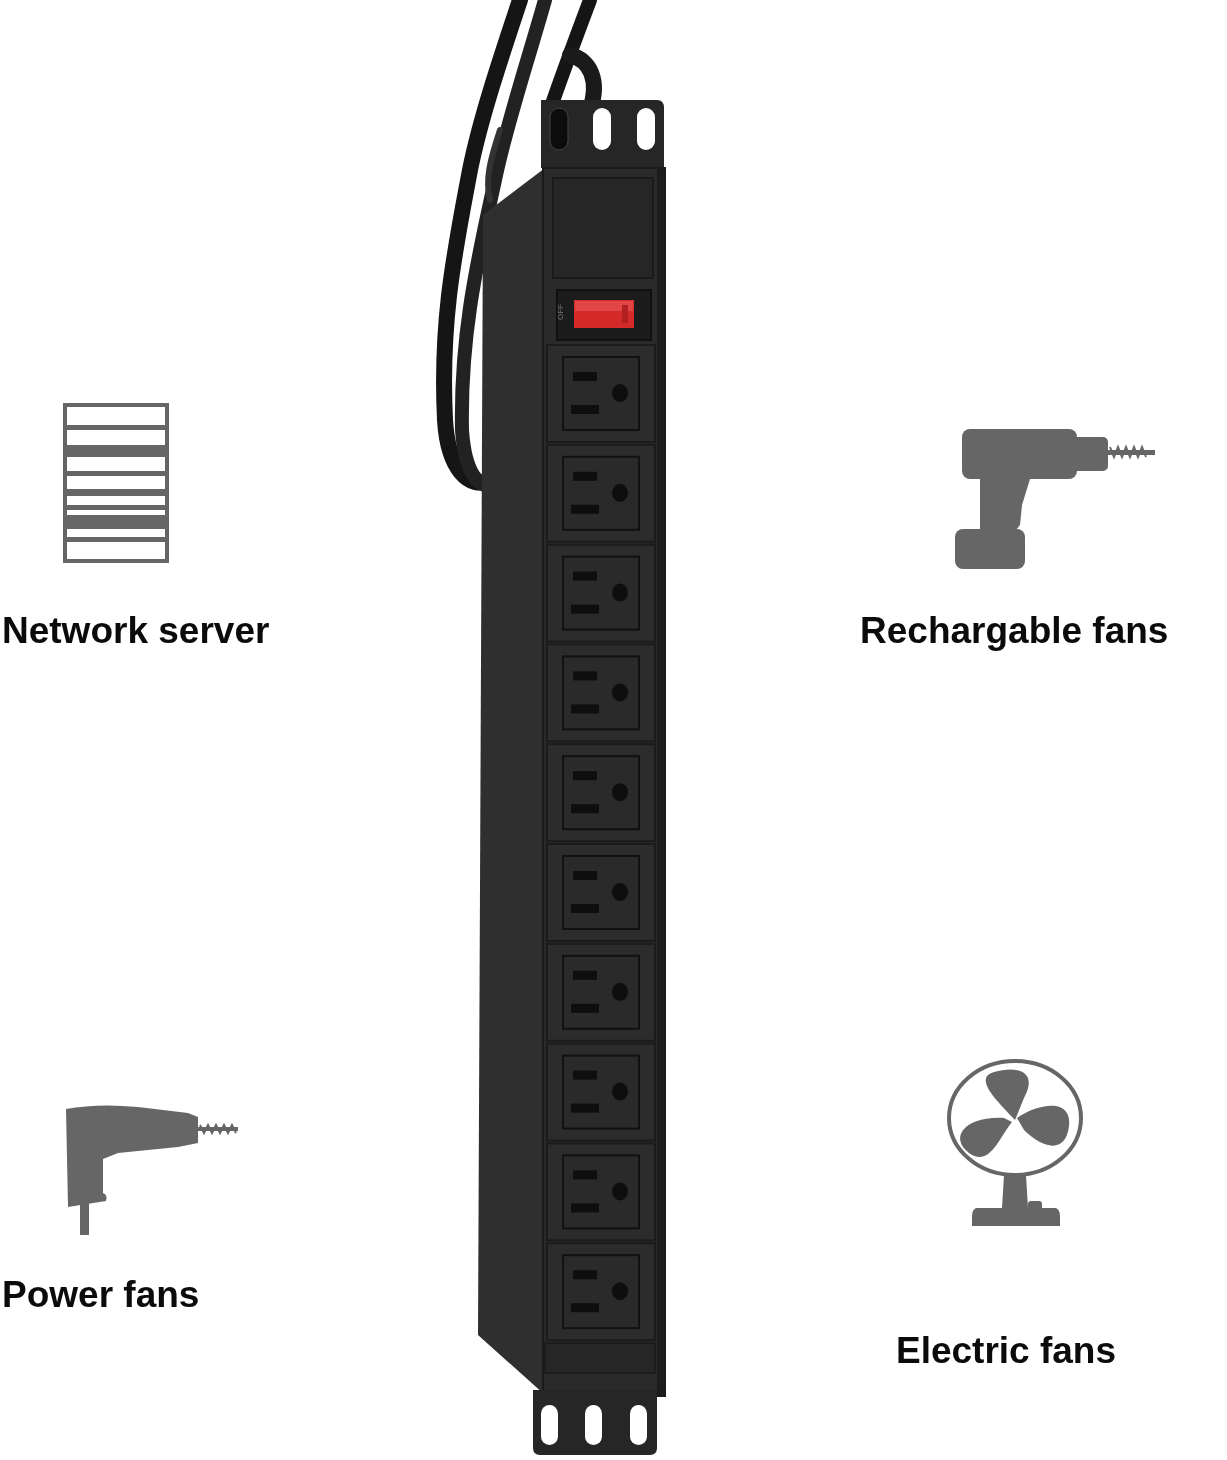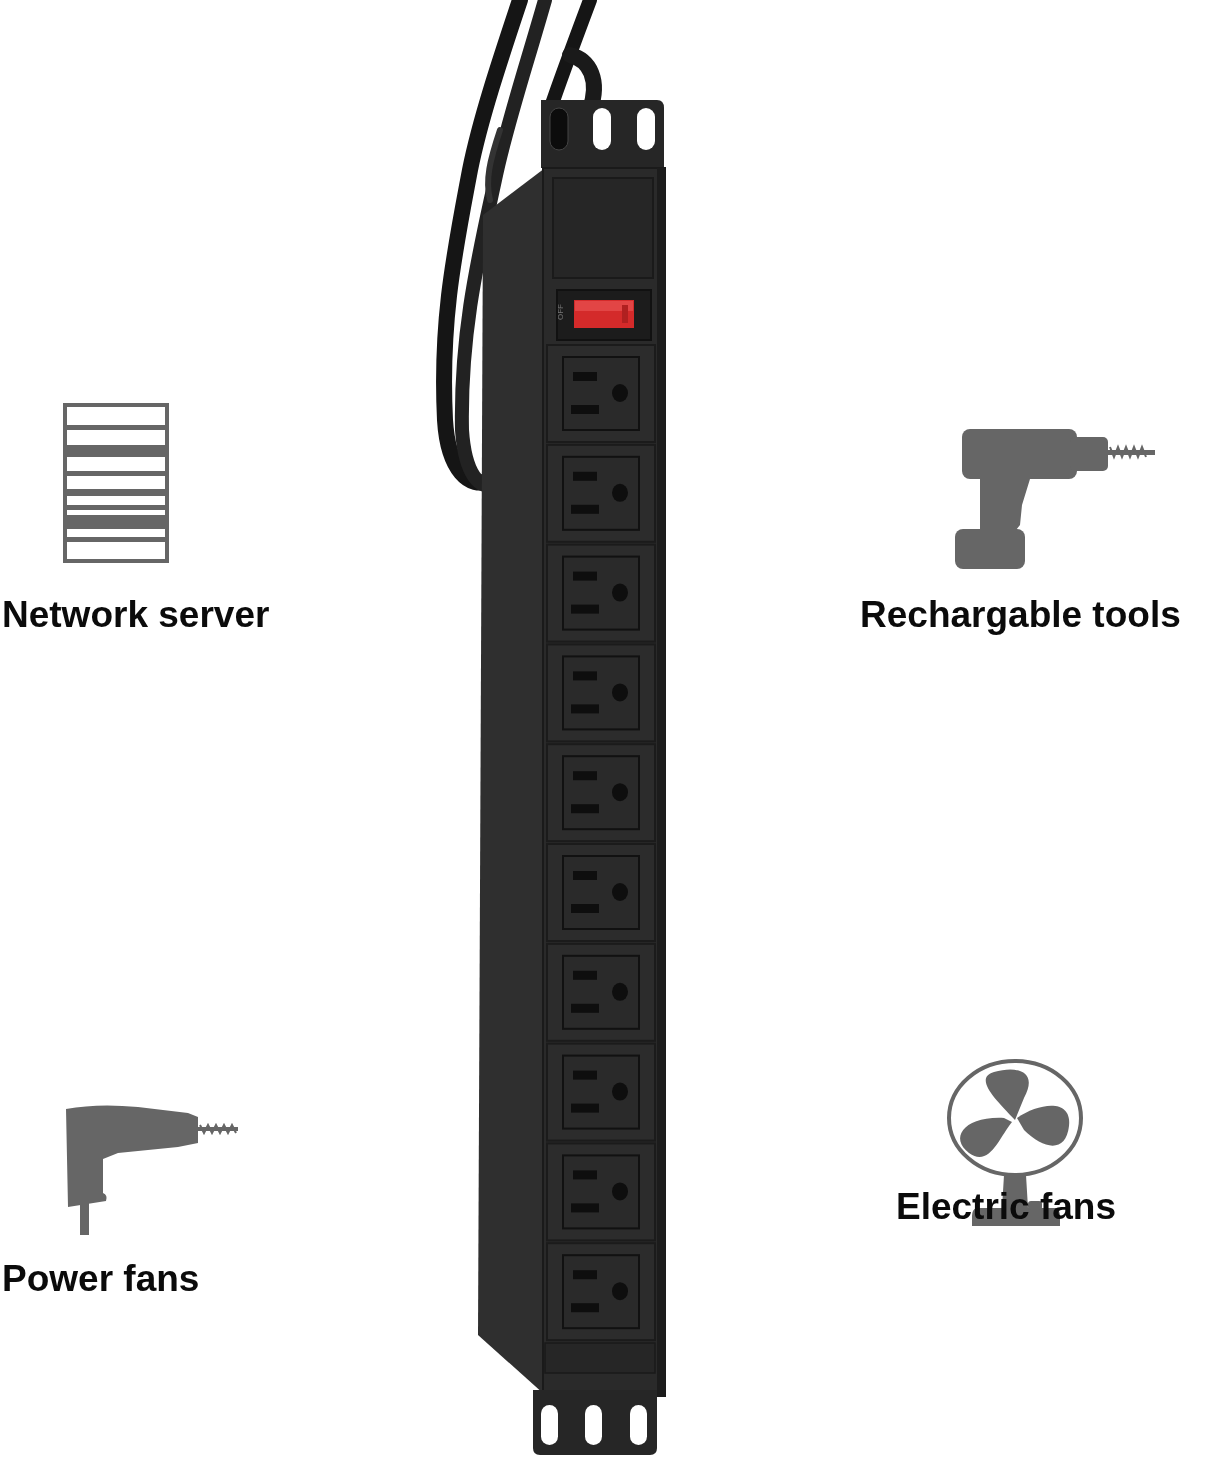--- a/index.html
+++ b/index.html
@@ -1,17 +1,17 @@
 <!DOCTYPE html>
 <html><head>
 <meta charset="utf-8">
 <style>
   html,body{margin:0;padding:0;background:#ffffff;}
   body{width:1227px;height:1460px;position:relative;overflow:hidden;font-family:"Liberation Sans",sans-serif;}
-  .label{position:absolute;font-weight:bold;font-size:37px;color:#0b0b0b;white-space:nowrap;line-height:1;}
+  .label{position:absolute;font-weight:bold;font-size:37px;color:#0b0b0b;white-space:nowrap;line-height:1;margin-top:16px;}
   .icon{position:absolute;}
   #strip{position:absolute;left:0;top:0;}
 </style>
 </head>
 <body>
 
 <svg id="strip" width="1227" height="1460" viewBox="0 0 1227 1460">
 
   <g fill="none" stroke="#151515" stroke-linecap="round">
     <path d="M520 0 C500 60 480 120 470 170 C455 250 440 320 445 420 C448 470 470 490 490 480" stroke-width="16"></path>
@@ -138,31 +138,31 @@
 <div class="label" style="left:2px;top:596px">Network server</div>
 
 <svg class="icon" style="left:950px;top:425px" width="210" height="145" viewBox="0 0 210 145">
   <rect x="12" y="4" width="115" height="50" rx="8" fill="#666"></rect>
   <rect x="120" y="12" width="38" height="34" rx="5" fill="#666"></rect>
   <path d="M158 25 L205 25 L205 30 L158 30 Z" fill="#666"></path>
   <path d="M160 22 l4 10 l4 -10 l4 10 l4 -10 l4 10 l4 -10 l4 10 l4 -10 l4 10" stroke="#666" stroke-width="2" fill="none"></path>
   <path d="M30 54 L80 54 L72 80 L70 100 L62 110 L55 110 L30 110 Z" fill="#666"></path>
   <rect x="5" y="104" width="70" height="40" rx="8" fill="#666"></rect>
 </svg>
-<div class="label" style="left:860px;top:596px">Rechargable tools</div>
+<div class="label" style="left:860px;top:596px">Rechargable fans</div>
 
 <svg class="icon" style="left:58px;top:1103px" width="182" height="132" viewBox="0 0 182 132">
   <path d="M8 6 Q40 0 80 4 L130 10 L140 14 L140 40 L120 44 L60 50 L45 56 L45 90 Q50 92 48 98 L10 104 Z" fill="#666"></path>
   <path d="M140 24 L180 24 L180 28 L140 28 Z" fill="#666"></path>
   <path d="M142 22 l4 8 l4 -8 l4 8 l4 -8 l4 8 l4 -8 l4 8 l4 -8 l4 8" stroke="#666" stroke-width="2" fill="none"></path>
   <rect x="22" y="100" width="9" height="32" fill="#666"></rect>
 </svg>
 <div class="label" style="left:2px;top:1260px">Power fans</div>
 
 <svg class="icon" style="left:944px;top:1058px" width="142" height="172" viewBox="0 0 142 172">
   <ellipse cx="71" cy="60" rx="66" ry="57" fill="#fff" stroke="#666" stroke-width="4"></ellipse>
   <path d="M71 62 C50 40 30 20 50 14 C72 8 95 12 80 40 Z" fill="#666"></path>
   <path d="M73 60 C95 45 128 40 125 68 C122 95 100 92 80 72 Z" fill="#666"></path>
   <path d="M68 64 C55 80 45 110 25 95 C5 80 20 58 60 60 Z" fill="#666"></path>
   <path d="M60 117 L82 117 L84 150 L112 150 Q116 152 116 158 L116 168 L28 168 L28 158 Q28 152 32 150 L58 150 Z" fill="#666"></path>
   <rect x="84" y="143" width="14" height="9" rx="3" fill="#666"></rect>
 </svg>
-<div class="label" style="left:896px;top:1188px">Electric fans</div>
+<div class="label" style="left:896px;top:1316px">Electric fans</div>
 
 </body></html>

